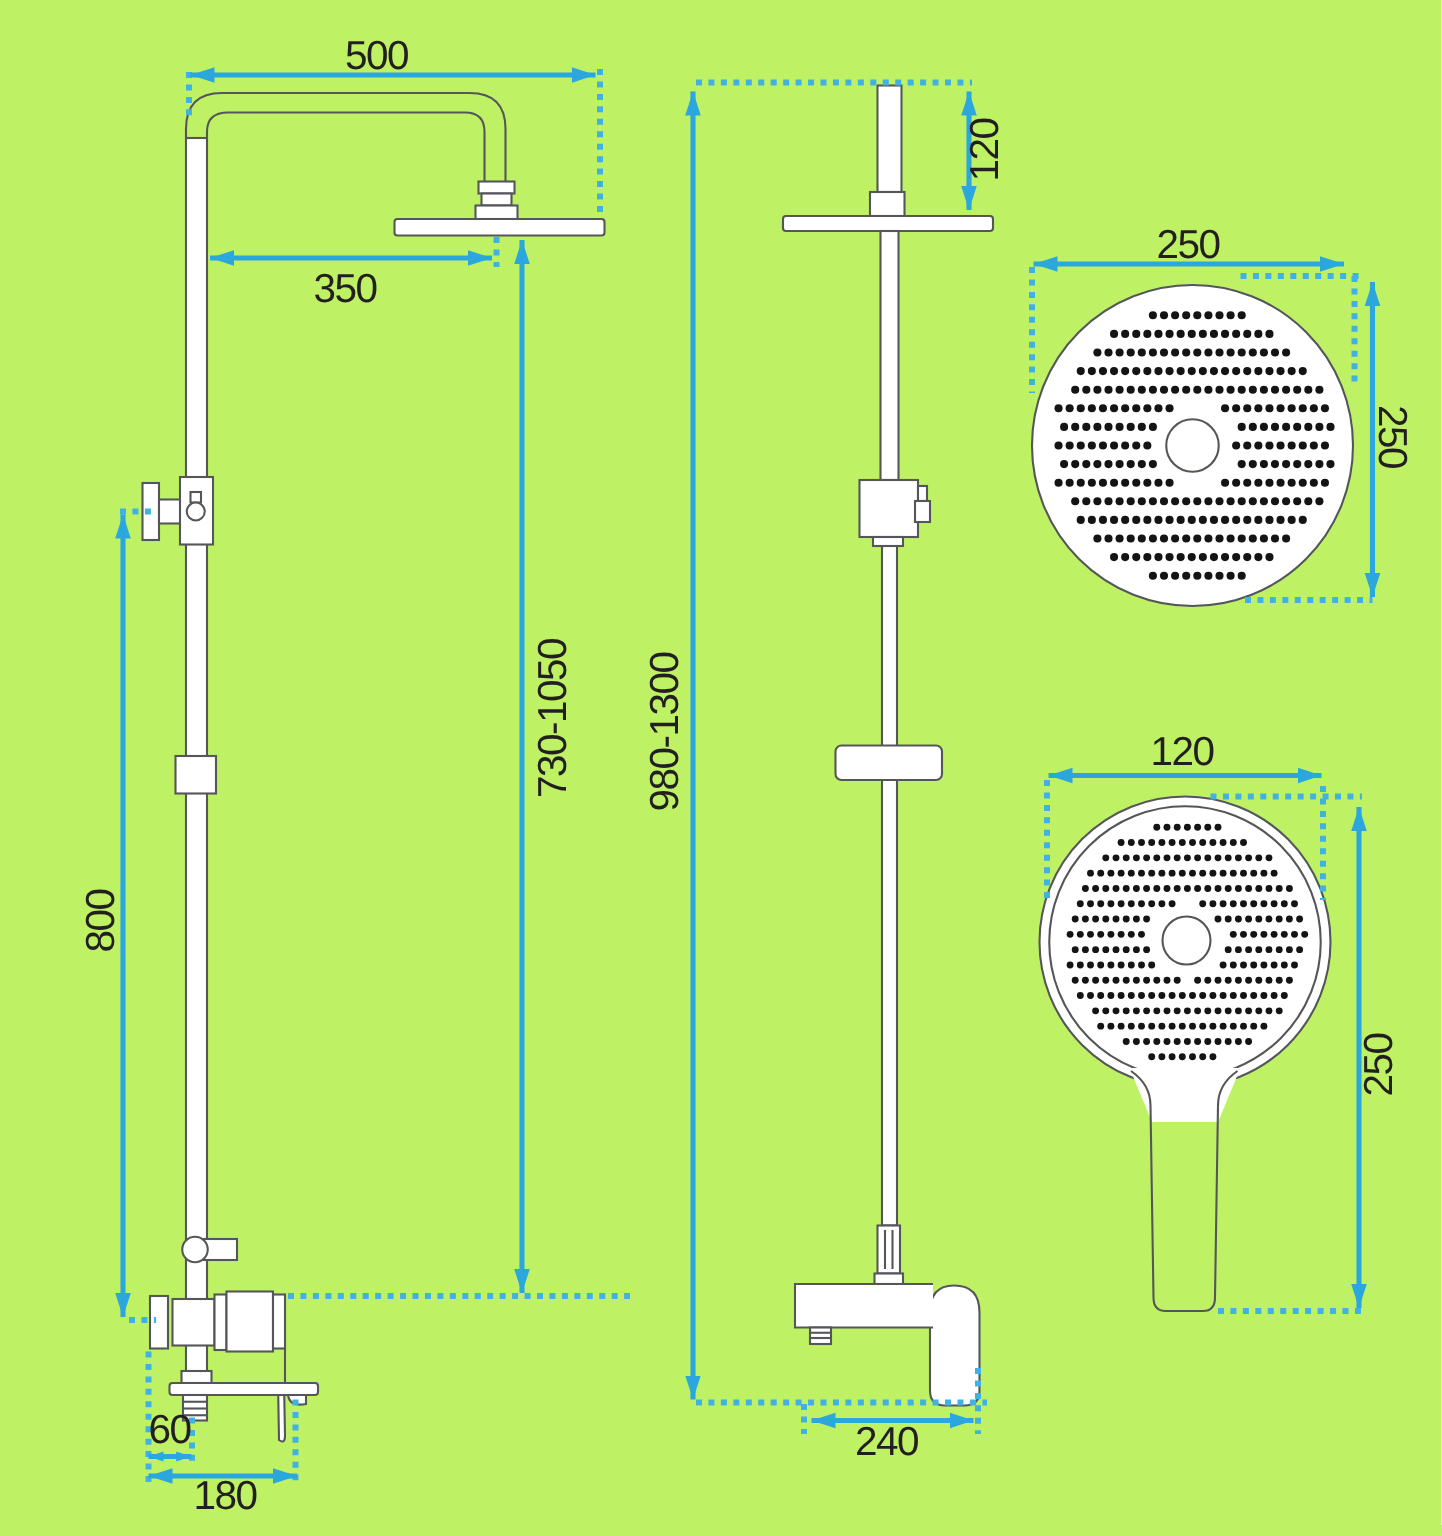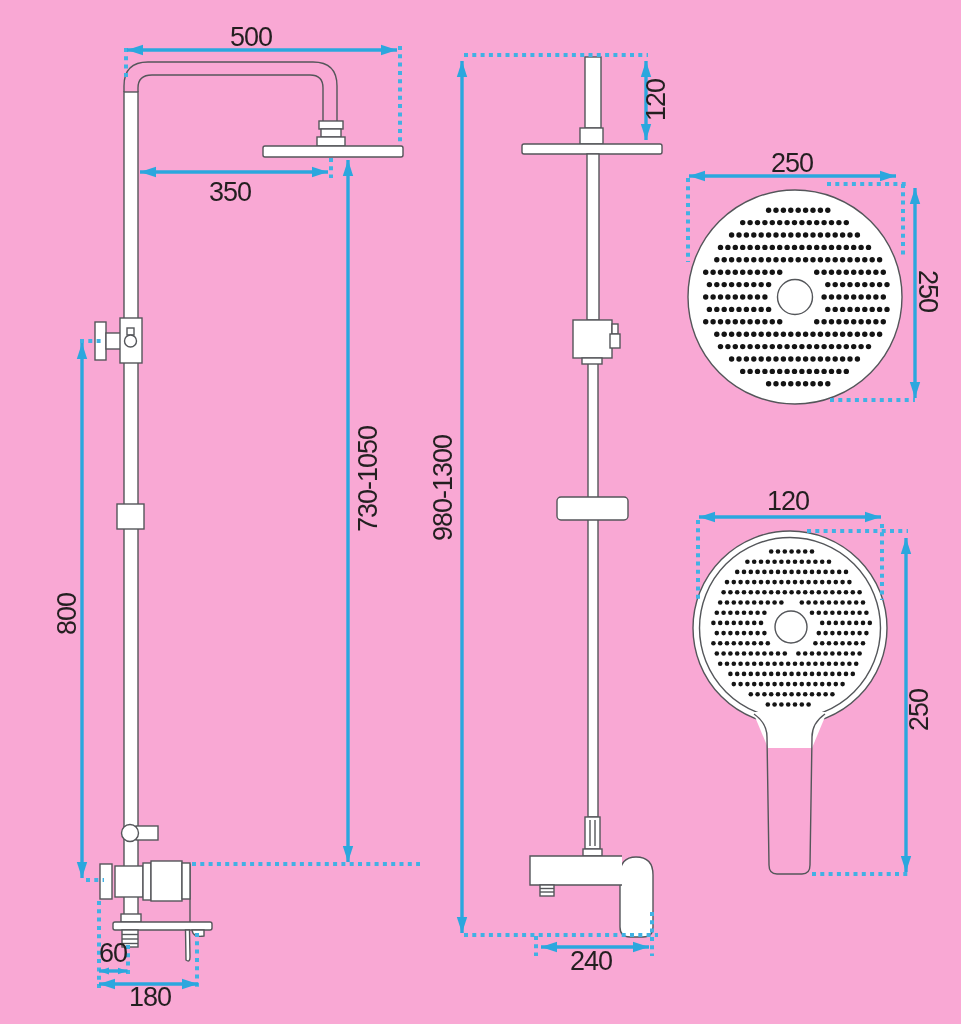--- a/index.html
+++ b/index.html
@@ -1,16 +1,16 @@
 <!DOCTYPE html>
 <html><head>
 <meta charset="utf-8">
 <style>
   html,body{margin:0;padding:0;background:#fff;}
-  .stage{position:relative;width:961px;height:1024px;background:#f9a8d4;overflow:hidden;}
+  .stage{position:relative;width:961px;height:1024px;background:#bef264;overflow:hidden;}
   svg{display:block;}
   .outline{stroke:#54565a;stroke-width:1.4;fill:#ffffff;}
   .outline-n{stroke:#54565a;stroke-width:1.4;fill:none;}
   .dim-line{stroke:#2ba7de;stroke-width:3.4;fill:none;}
   .dim-dot{stroke:#41b1e4;stroke-width:4;fill:none;stroke-dasharray:4 4.3;}
   .dim-text{fill:#231f20;font-family:"Liberation Sans",sans-serif;font-size:27px;letter-spacing:-1px;text-anchor:middle;}
   .dots{fill:#141414;}
 </style>
 </head>
 <body>

